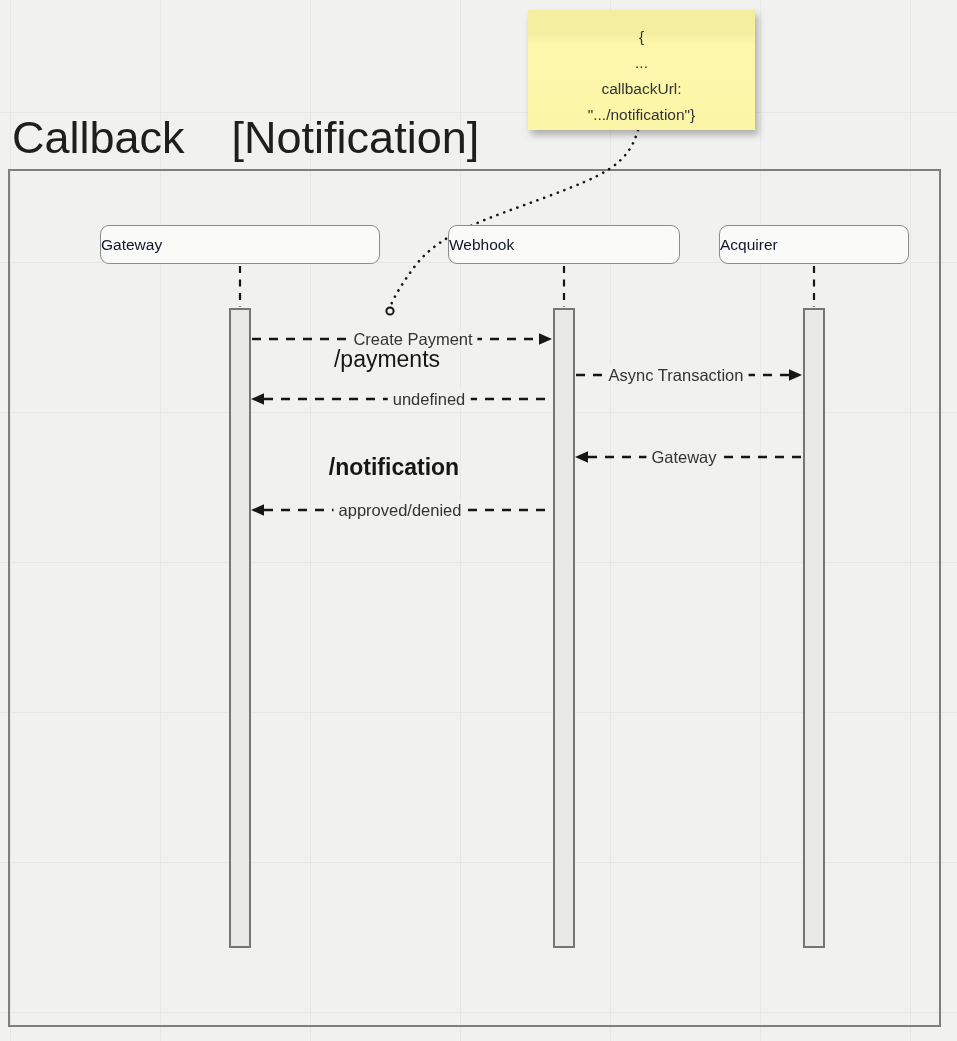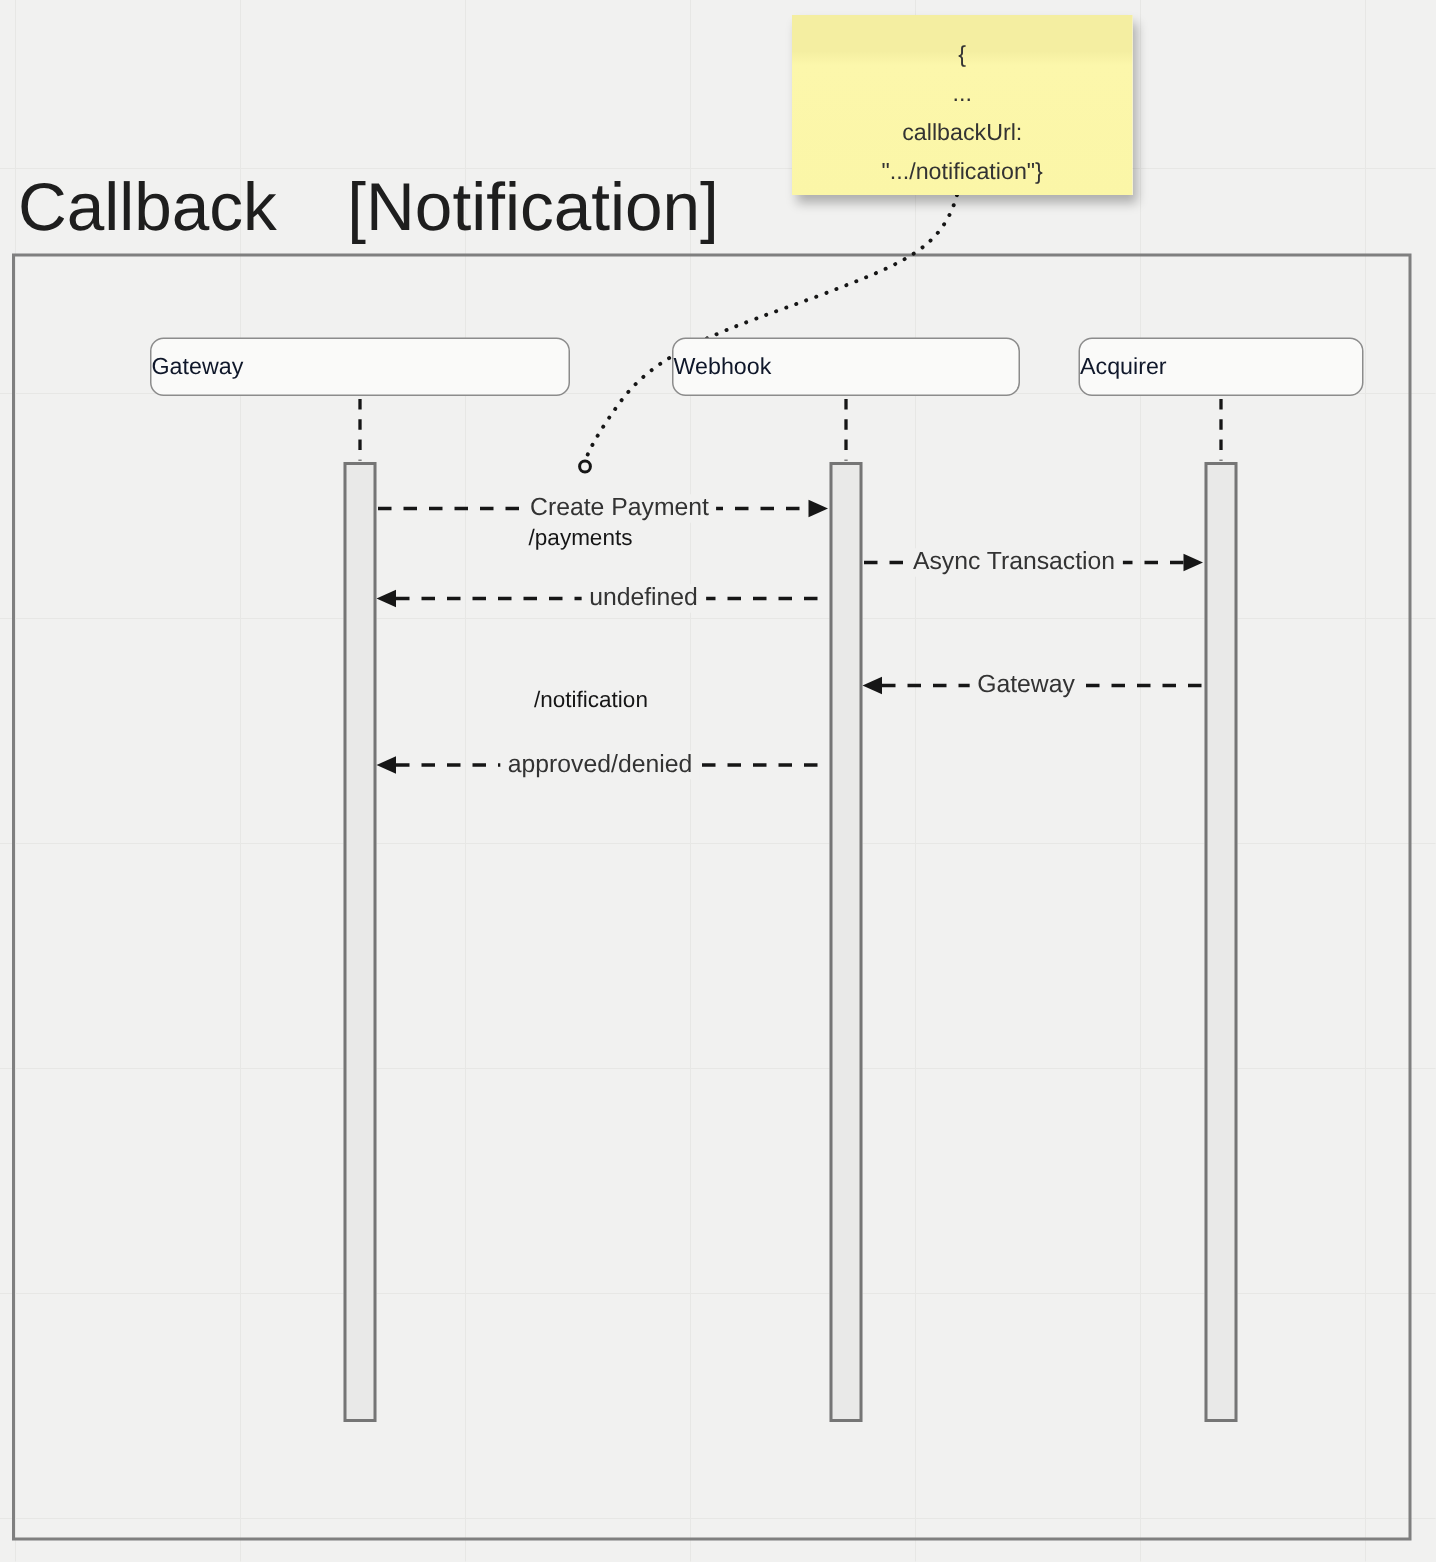--- a/index.html
+++ b/index.html
@@ -70,21 +70,21 @@
     transform:translate(-50%,-50%);
     font-size:16.5px;color:#333;
     background:#f1f1f0;
     padding:0 5px;
     white-space:nowrap;
     z-index:5;
   }
   .big-label{
     position:absolute;
     transform:translate(-50%,-50%);
-    font-size:15px;color:#161616;
+    font-size:23px;color:#161616;
     background:transparent;
     white-space:nowrap;
     z-index:5;
   }
   .note{
     position:absolute;
     left:528px;top:10px;width:227px;height:120px;
     box-sizing:border-box;
     background:linear-gradient(180deg,#f4eea1 0%,#f4eea1 20%,#fcf7ab 28%,#fbf6a7 100%);
     box-shadow:3px 5px 7px rgba(0,0,0,0.28);
@@ -162,21 +162,21 @@
   </div>
   <div class="actor-box actor-acquirer">
     <span>Acquirer</span>
   </div>
 
   <div class="msg-label" style="left:394px;top:339px;margin-left:19px;">Create Payment</div>
   <div class="big-label" style="left:387px;top:359px;">/payments</div>
   <div class="msg-label" style="left:676px;top:375px;text-align:center;">Async Transaction</div>
   <div class="msg-label" style="left:399px;top:399px;margin-left:30px;">undefined</div>
   <div class="msg-label" style="left:684px;top:457px;">Gateway</div>
-  <div class="big-label" style="left:394px;top:467px;">/notification</div>
+  <div class="big-label" style="left:394px;top:467px;font-weight:bold;">/notification</div>
   <div class="msg-label" style="left:400px;top:510px;">approved/denied</div>
 
   <div class="note">
     <div>{</div>
     <div>...</div>
     <div>callbackUrl:</div>
     <div>".../notification"}</div>
   </div>
 
 </div>

